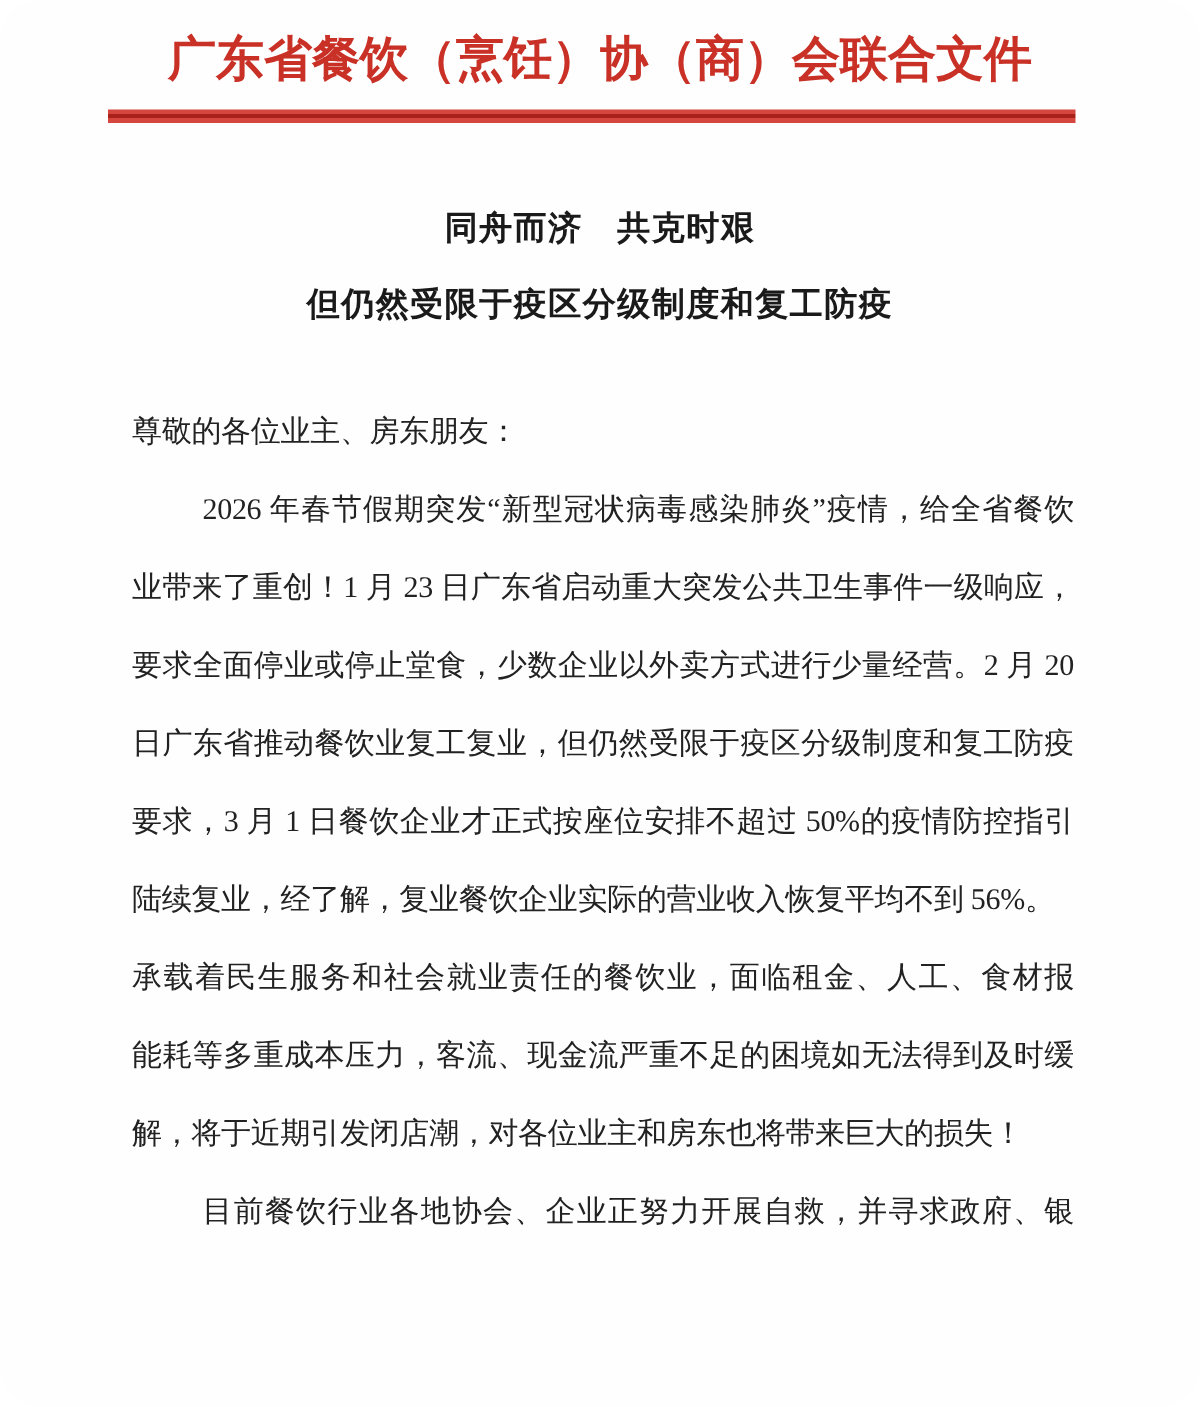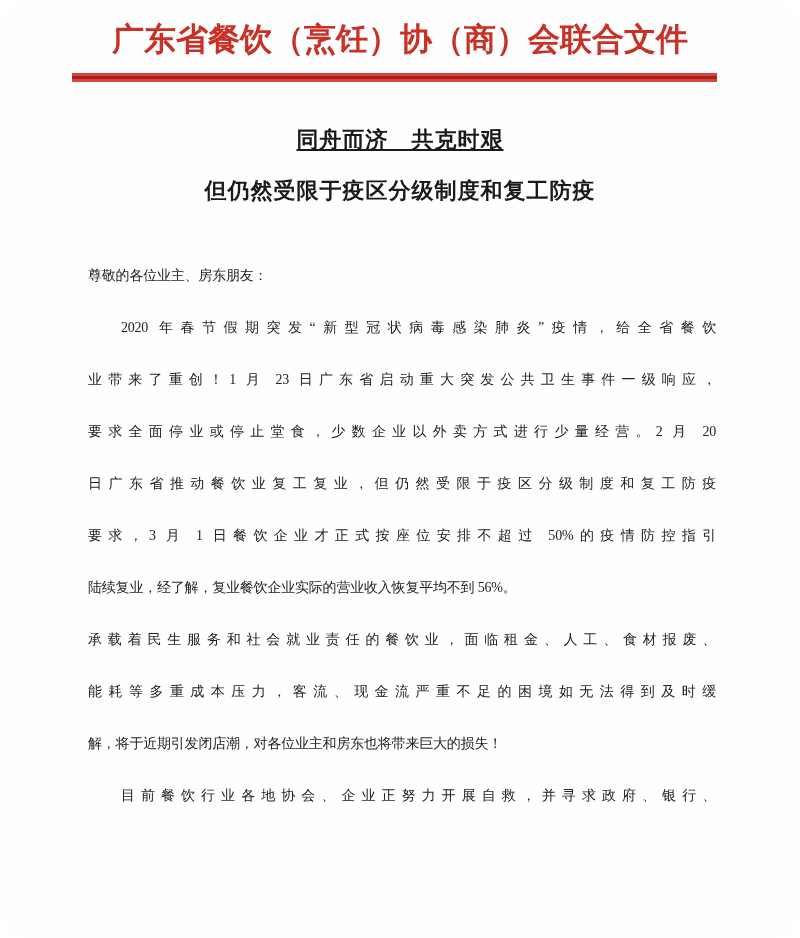--- a/index.html
+++ b/index.html
@@ -39,27 +39,27 @@
       #d5473e 66%, #d5473e 100%);
   }
   .doc-title {
     text-align: center;
     font-family: "Liberation Sans", "DejaVu Sans", sans-serif;
     font-weight: bold;
     font-size: 22px;
     line-height: 26px;
     color: #1a1a1a;
   }
-  .doc-title.t1 { margin-top: 45px; letter-spacing: 1px; text-decoration: underline; }
+  .doc-title.t1 { margin-top: 57px; letter-spacing: 1px; }
   .doc-title.t2 { margin-top: 25px; letter-spacing: 1px; }
   
   .body-block {
     margin: 46px 84px 0 88px;
     color: #222222;
-    font-size: 14px;
+    font-size: 20px;
     letter-spacing: -0.2px;
   }
   .line {
     height: 52px;
     line-height: 52px;
     overflow: hidden;
     text-align: left;
   }
   .line.j {
     text-align: justify;
@@ -77,21 +77,21 @@
   <div class="header-title">广东省餐饮（烹饪）协（商）会联合文件</div>
 
   <div class="red-rule"></div>
 
   <div class="doc-title t1">同舟而济　共克时艰</div>
 
   <div class="doc-title t2">但仍然受限于疫区分级制度和复工防疫</div>
 
   <div class="body-block" id="body-lines">
       <div class="line">尊敬的各位业主、房东朋友：</div>
-      <div class="line j indent">2020 年春节假期突发“新型冠状病毒感染肺炎”疫情，给全省餐饮</div>
+      <div class="line j indent">2026 年春节假期突发“新型冠状病毒感染肺炎”疫情，给全省餐饮</div>
       <div class="line j">业带来了重创！1 月 23 日广东省启动重大突发公共卫生事件一级响应，</div>
       <div class="line j">要求全面停业或停止堂食，少数企业以外卖方式进行少量经营。2 月 20</div>
       <div class="line j">日广东省推动餐饮业复工复业，但仍然受限于疫区分级制度和复工防疫</div>
       <div class="line j">要求，3 月 1 日餐饮企业才正式按座位安排不超过 50%的疫情防控指引</div>
       <div class="line">陆续复业，经了解，复业餐饮企业实际的营业收入恢复平均不到 56%。</div>
       <div class="line j">承载着民生服务和社会就业责任的餐饮业，面临租金、人工、食材报废、</div>
       <div class="line j">能耗等多重成本压力，客流、现金流严重不足的困境如无法得到及时缓</div>
       <div class="line">解，将于近期引发闭店潮，对各位业主和房东也将带来巨大的损失！</div>
       <div class="line j indent">目前餐饮行业各地协会、企业正努力开展自救，并寻求政府、银行、</div>
     </div>

